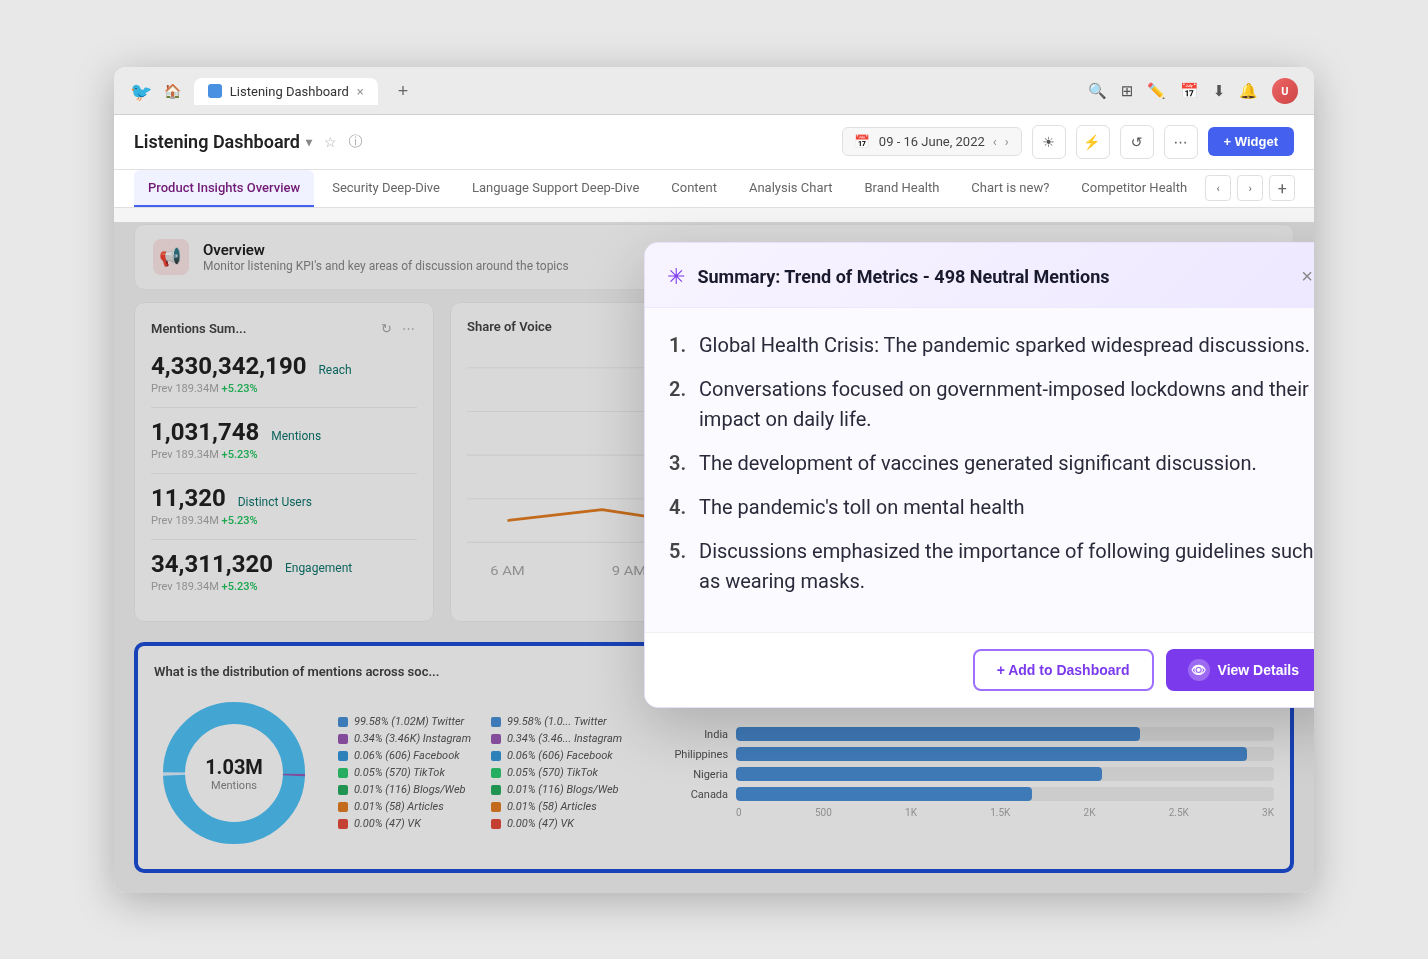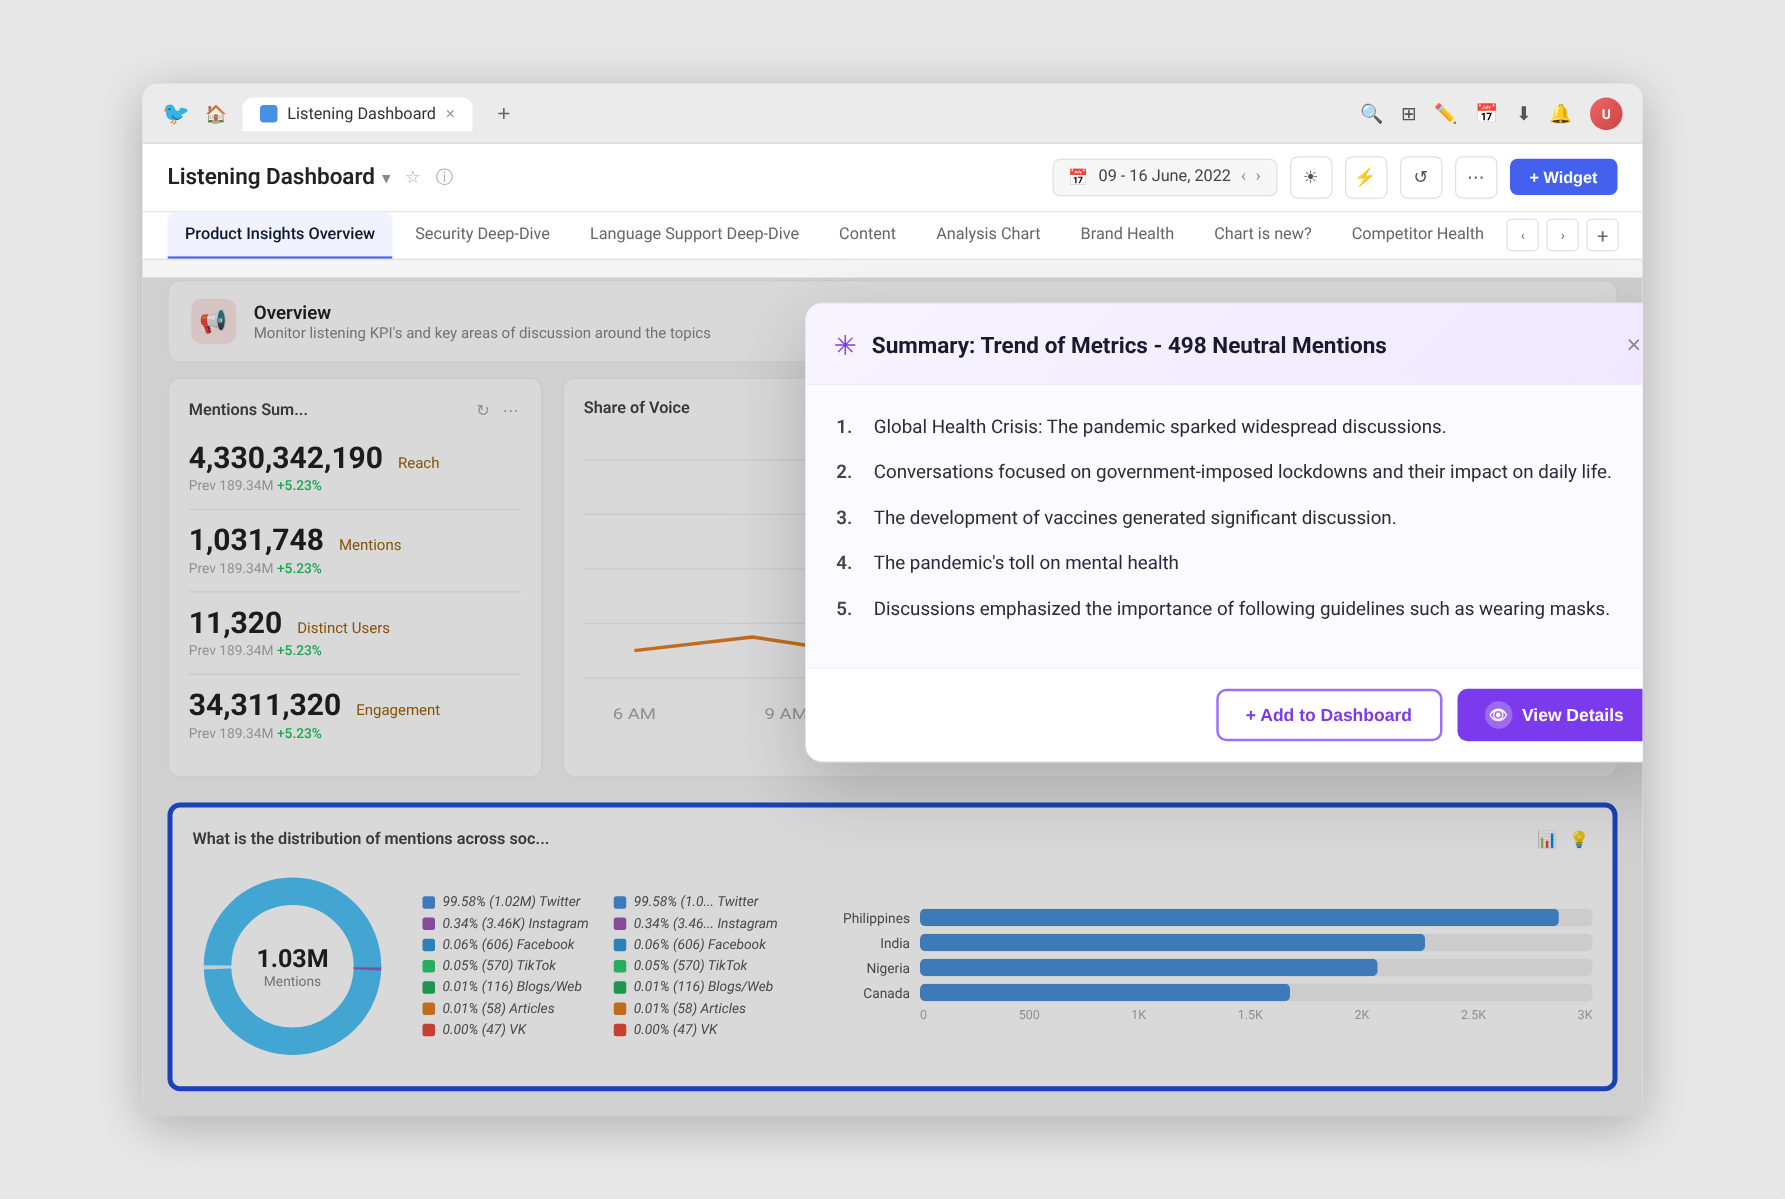--- a/index.html
+++ b/index.html
@@ -169,21 +169,21 @@
     }
     .tab {
       padding: 10px 14px;
       font-size: 13px;
       color: #666;
       cursor: pointer;
       border-bottom: 2px solid transparent;
       white-space: nowrap;
     }
     .tab.active {
-      color: #0f172a;
+      color: #701a75;
       border-bottom-color: #4361ee;
       font-weight: 500;
       background: #f0f2ff;
       border-radius: 6px 6px 0 0;
     }
     .tabs-right {
       margin-left: auto;
       display: flex;
       align-items: center;
       gap: 6px;
@@ -306,21 +306,21 @@
     .mentions-stat {
       margin-bottom: 12px;
     }
     .stat-value {
       font-size: 24px;
       font-weight: 700;
       color: #222;
     }
     .stat-label {
       font-size: 12px;
-      color: #a16207;
+      color: #0f766e;
       margin-left: 8px;
     }
     .stat-prev {
       font-size: 11px;
       color: #aaa;
       margin-top: 2px;
     }
     .stat-change {
       color: #22c55e;
       font-weight: 500;
@@ -522,21 +522,21 @@
     }
     .summary-list {
       list-style: none;
       counter-reset: item;
     }
     .summary-list li {
       counter-increment: item;
       display: flex;
       gap: 10px;
       margin-bottom: 14px;
-      font-size: 15px;
+      font-size: 20px;
       line-height: 1.5;
       color: #2a2a3a;
     }
     .summary-list li::before {
       content: counter(item) ".";
       font-weight: 600;
       color: #444;
       min-width: 20px;
     }
     .modal-footer {
@@ -848,29 +848,29 @@
               <span>0.00% (47) VK</span>
             </div>
             <div class="legend-item">
               <div class="legend-dot" style="background:#e74c3c;"></div>
               <span>0.00% (47) VK</span>
             </div>
           </div>
 
           <div class="bar-chart-area">
             <div class="bar-row">
+              <span class="bar-label">India</span>
+              <div class="bar-track">
+                <div class="bar-fill" style="width:75%;"></div>
+              </div>
+            </div>
+            <div class="bar-row">
               <span class="bar-label">Philippines</span>
               <div class="bar-track">
                 <div class="bar-fill" style="width:95%;"></div>
-              </div>
-            </div>
-            <div class="bar-row">
-              <span class="bar-label">India</span>
-              <div class="bar-track">
-                <div class="bar-fill" style="width:75%;"></div>
               </div>
             </div>
             <div class="bar-row">
               <span class="bar-label">Nigeria</span>
               <div class="bar-track">
                 <div class="bar-fill" style="width:68%;"></div>
               </div>
             </div>
             <div class="bar-row">
               <span class="bar-label">Canada</span>

